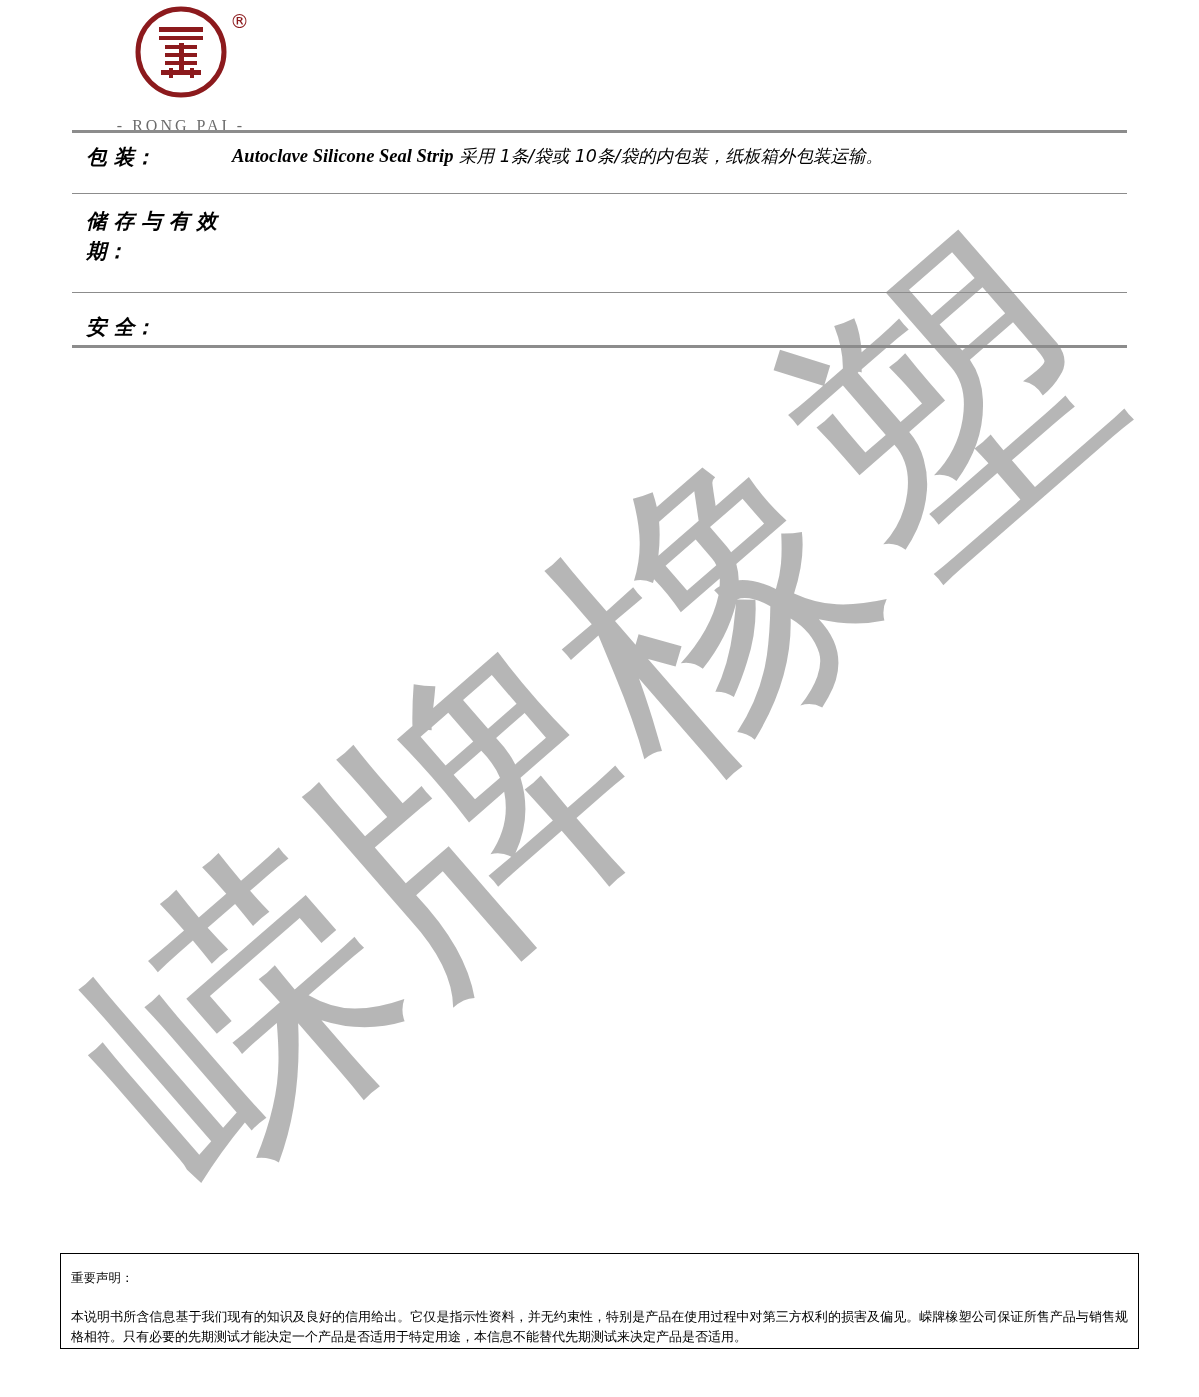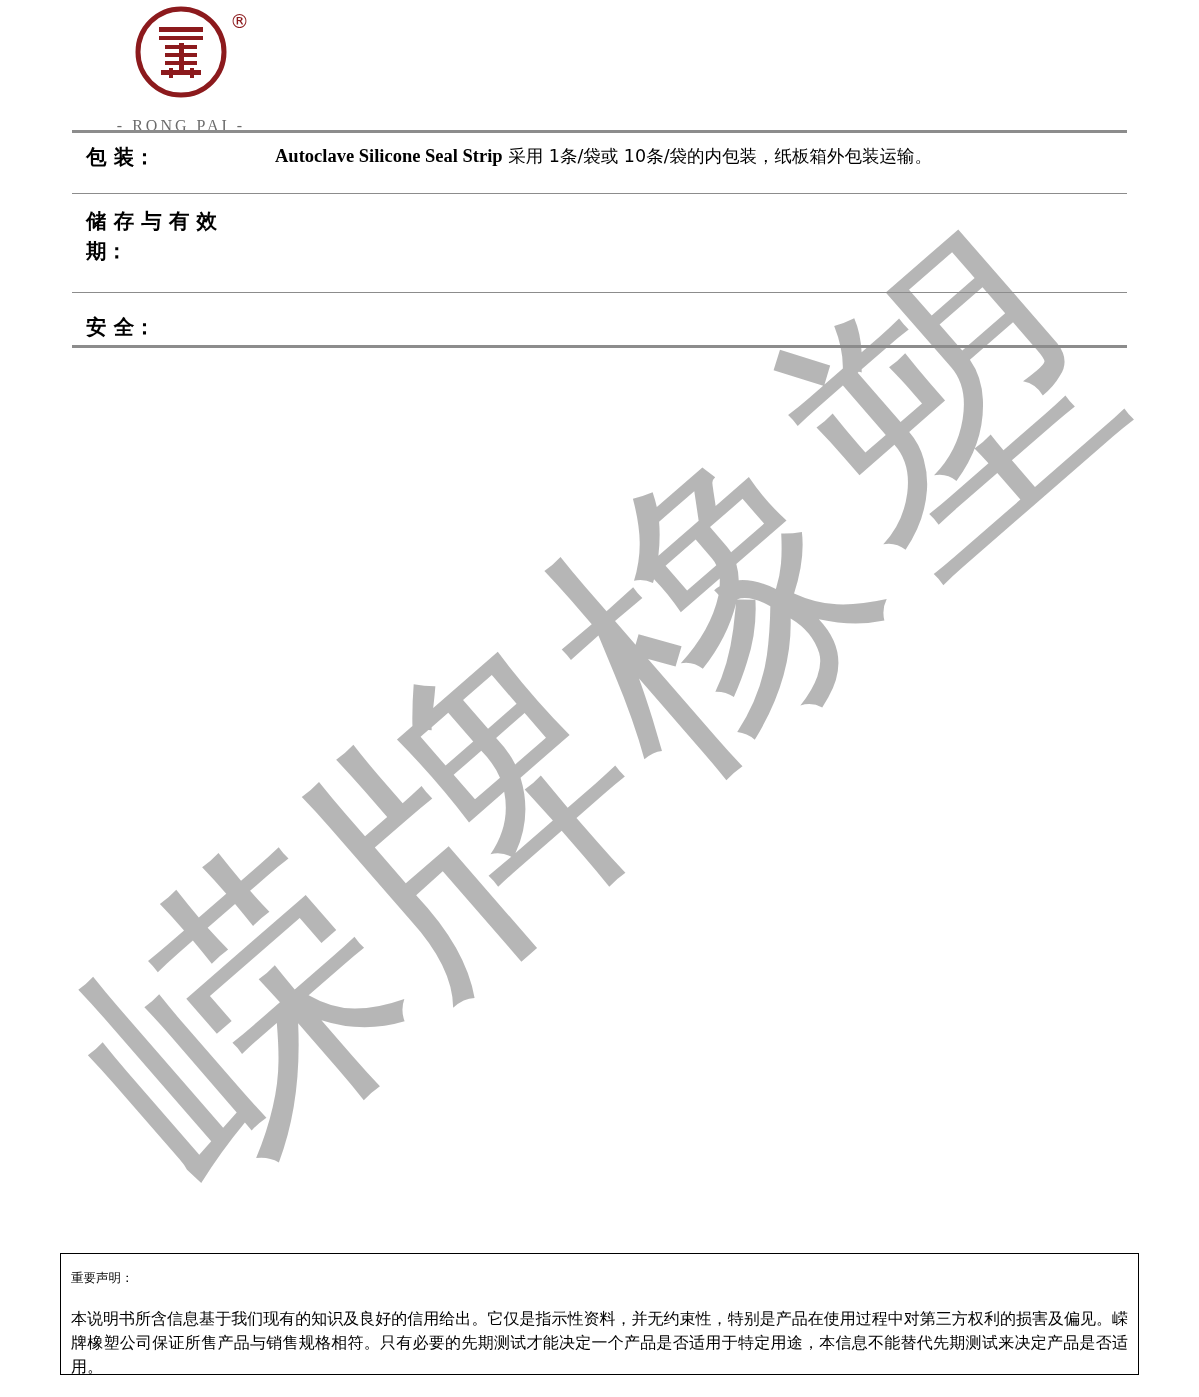--- a/index.html
+++ b/index.html
@@ -96,71 +96,71 @@
   .rule.thin  { height: 1px; }
 
   
   .row {
     position: absolute;
     left: 72px;
     width: 1055px;
     z-index: 10;
     display: flex;
     align-items: flex-start;
+    font-style: italic;
   }
   .row-label {
     width: 160px;
     flex: none;
     font-family: "DejaVu Sans", sans-serif;
     font-size: 20.5px;
     font-weight: bold;
     color: #000;
     line-height: 1.45;
     padding-left: 14px;
     box-sizing: border-box;
   }
   .row-body {
     flex: 1;
     font-family: "DejaVu Sans", sans-serif;
     font-size: 17.5px;
     line-height: 1.42;
     color: #000;
     text-align: justify;
-    margin-left: 43px;
   }
   .row-body b {
     font-family: "Liberation Serif", serif;
     font-weight: bold;
     font-size: 18.5px;
   }
 
   
   .disclaimer {
     position: absolute;
     left: 60px;
     top: 1253px;
     width: 1079px;
-    height: 122px;
+    height: 96px;
     border: 1px solid #000;
     box-sizing: border-box;
     z-index: 10;
     background: rgba(255,255,255,0.0);
   }
   .disclaimer-inner {
     padding: 16px 10px 0 10px;
   }
   .disclaimer-title {
     font-family: "DejaVu Sans", sans-serif;
     font-size: 12.5px;
     color: #000;
     margin-bottom: 20px;
   }
   .disclaimer-body {
     font-family: "DejaVu Sans", sans-serif;
-    font-size: 16px;
+    font-size: 13px;
     line-height: 1.5;
     color: #000;
     text-align: justify;
   }
 </style>
 </head>
 <body>
 
 <div class="page">
 

